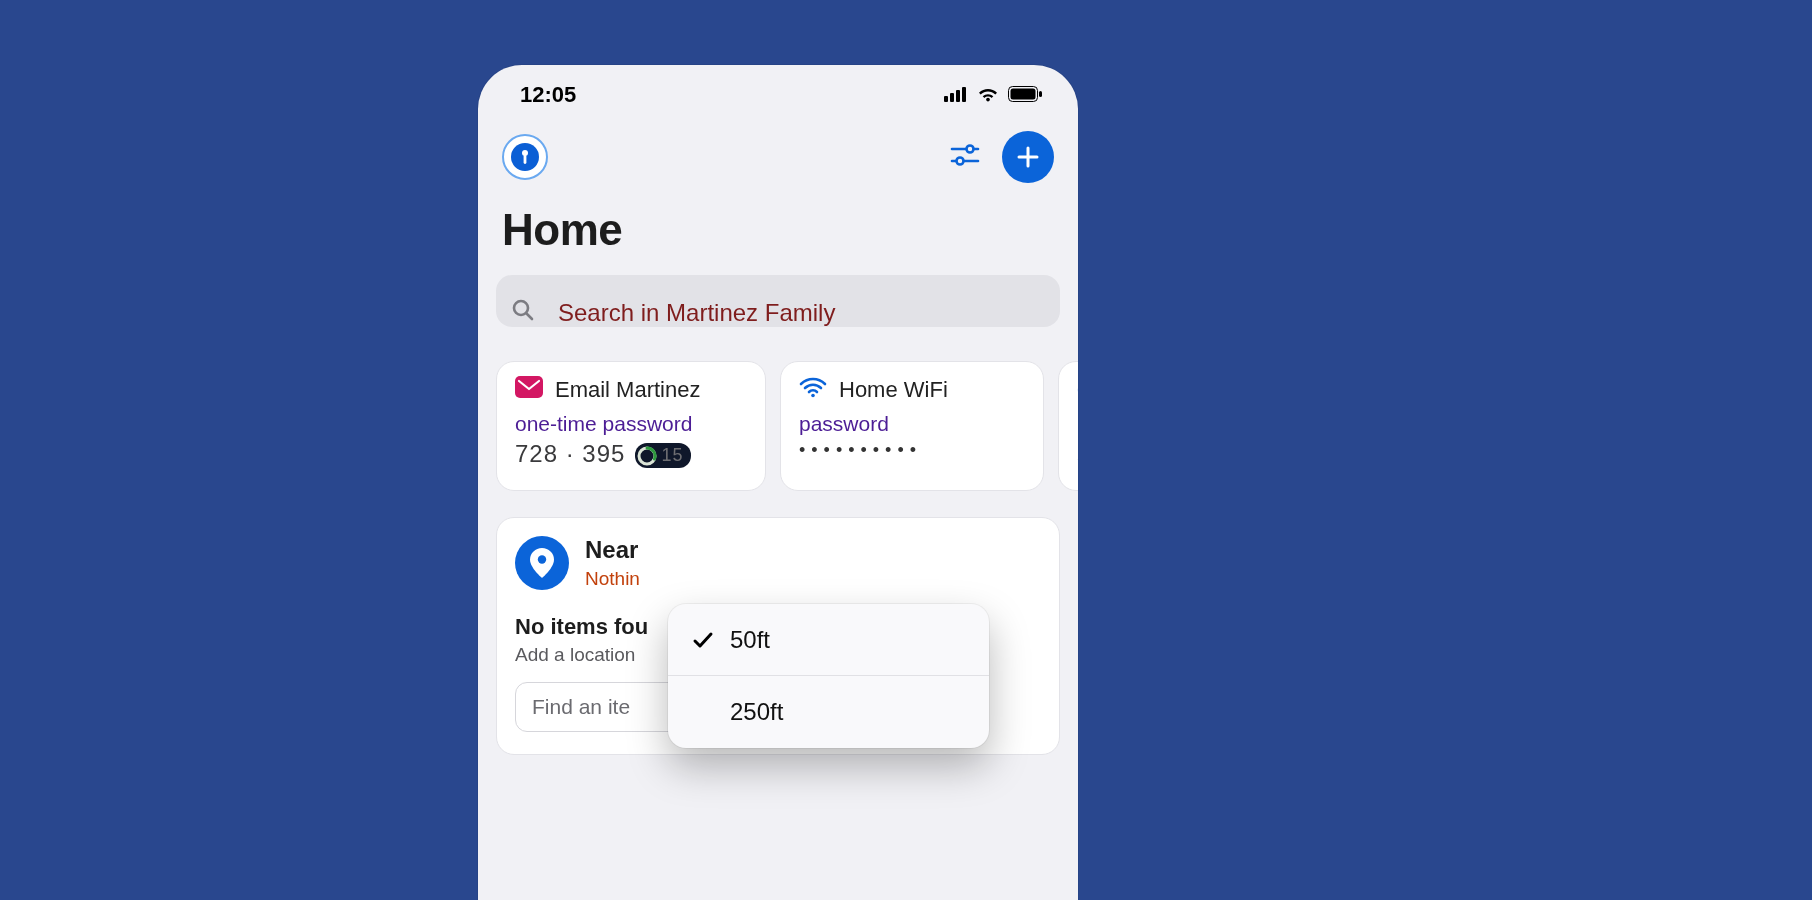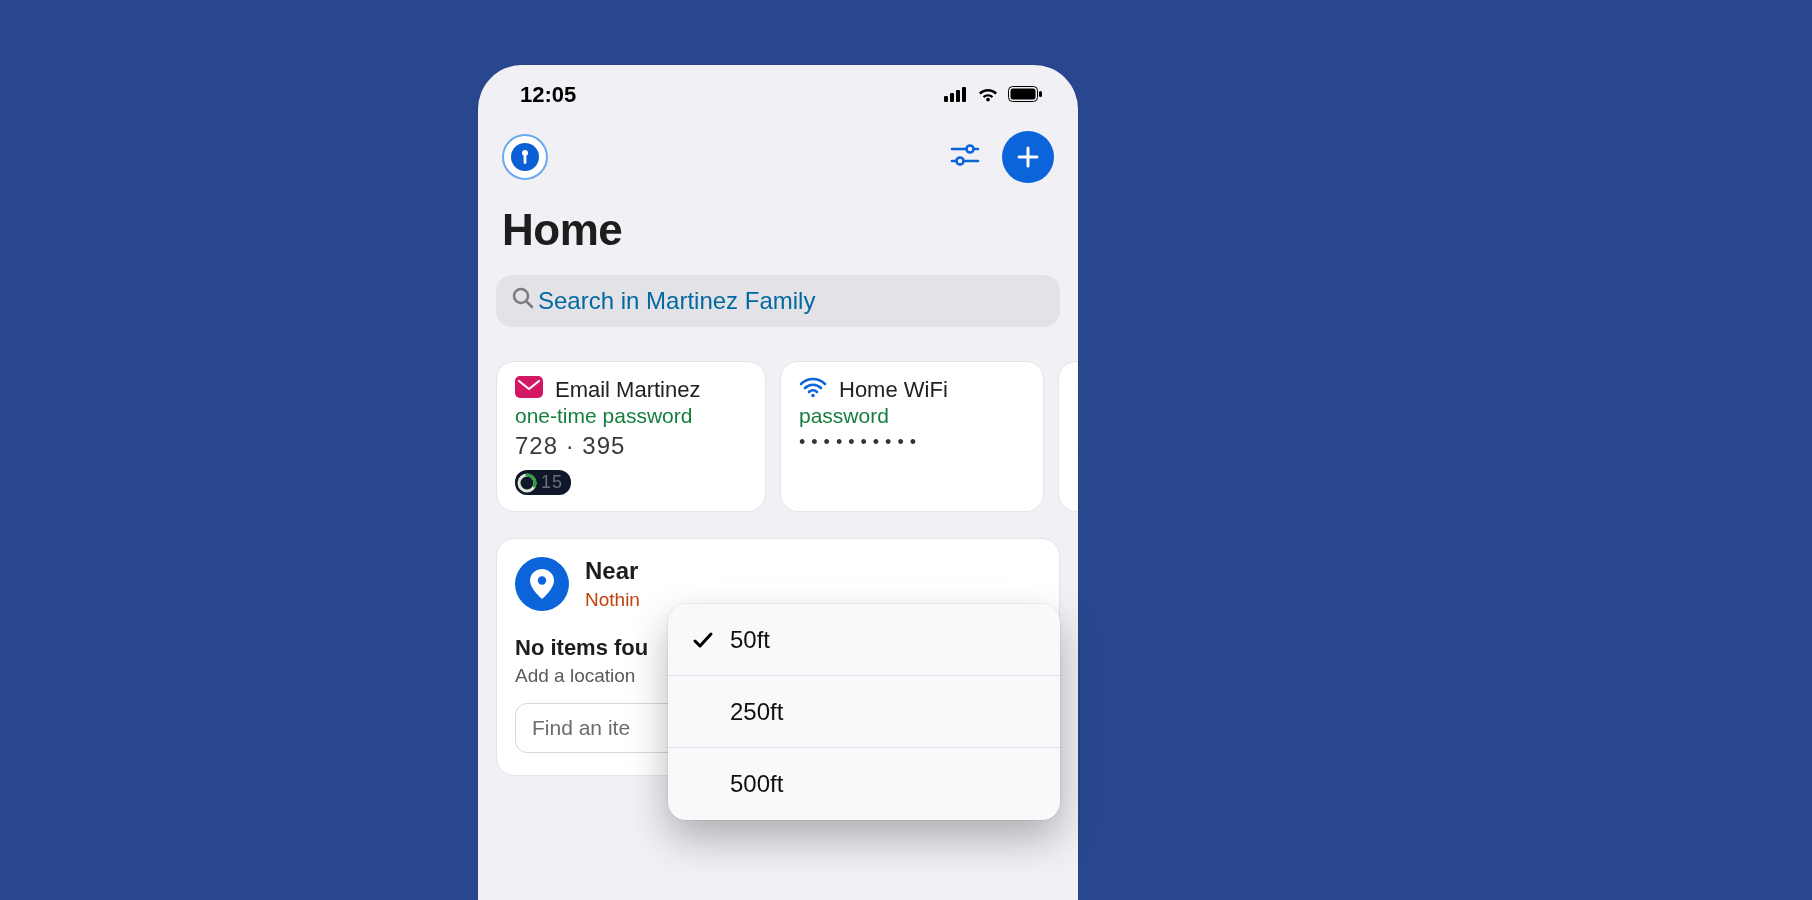--- a/index.html
+++ b/index.html
@@ -68,24 +68,24 @@
     font-weight: 800;
     color: #1d1d1d;
     padding: 18px 24px 12px;
     letter-spacing: -0.5px;
   }
   .search {
     margin: 8px 18px;
     background: #e2e2e7;
     border-radius: 16px;
     height: 52px;
-    display: flex; align-items: center;
+    display: flex; align-items: flex-end;
     padding: 0 16px;
-    gap: 4px;
-    color: #0369a1;
+    gap: 24px;
+    color: #7f1d1d;
     font-size: 24px;
     cursor: text;
   }
   .search svg { flex-shrink: 0; }
   .cards-row {
     display: flex;
     gap: 14px;
     padding: 26px 18px 0 18px;
     overflow: hidden;
   }
@@ -93,22 +93,22 @@
     background: #fff;
     border: 1px solid #e3e3e8;
     border-radius: 18px;
     padding: 14px 18px 16px;
     flex: 0 0 auto;
   }
   .card.c1 { width: 270px; }
   .card.c2 { width: 264px; }
   .card.c3 { width: 120px; }
   .card-head { display: flex; align-items: center; gap: 12px; font-size: 22px; color: #222; font-weight: 500; }
-  .card-label { color: #15803d; font-size: 21px; margin-top: 0; font-weight: 500; }
-  .card-value { font-size: 24px; color: #3a3a3c; margin-top: 4px; letter-spacing: 1px; display:flex; align-items:flex-start; gap:10px;flex-direction:column;}
+  .card-label { color: #4c1d95; font-size: 21px; margin-top: 8px; font-weight: 500; }
+  .card-value { font-size: 24px; color: #3a3a3c; margin-top: 4px; letter-spacing: 1px; display:flex; align-items:flex-end; gap:10px;}
   .dots { letter-spacing: 6px; font-size: 18px; color:#333;}
   .countdown {
     display: inline-flex; align-items: center; gap:4px;
     background:#0f172a; border-radius:12px; padding:2px 8px 2px 2px;
     font-size:18px; color:#6e6e72;
   }
   .nearby-card {
     margin: 26px 18px 0;
     background: #fff;
     border: 1px solid #e3e3e8;
@@ -133,21 +133,21 @@
     border-radius: 12px;
     padding: 12px 16px;
     font-size: 21px;
     color:#6b6b70;
     width: 220px;
   }
   .popover {
     position: absolute;
     left: 668px;
     top: 604px;
-    width: 392px;
+    width: 321px;
     background: #f9f9fb;
     border-radius: 18px;
     box-shadow: 0 18px 40px rgba(0,0,0,0.28), 0 0 0 1px rgba(0,0,0,0.05);
     overflow: hidden;
   }
   .popover-item {
     display: flex; align-items: center;
     height: 72px;
     padding: 0 22px;
     font-size: 24px;
@@ -311,17 +311,13 @@
       <svg width="22" height="22" viewBox="0 0 22 22" stroke="#000" stroke-width="3" fill="none" stroke-linecap="round" stroke-linejoin="round">
           <polyline points="3,12 8,17 19,5"></polyline>
         </svg>
     </span>
     <span>50ft</span>
   </div>
   <div class="popover-item">
     <span class="check-slot"></span>
     <span>250ft</span>
   </div>
-  <div class="popover-item">
-    <span class="check-slot"></span>
-    <span>500ft</span>
-  </div>
 </div>
 
 </body></html>

